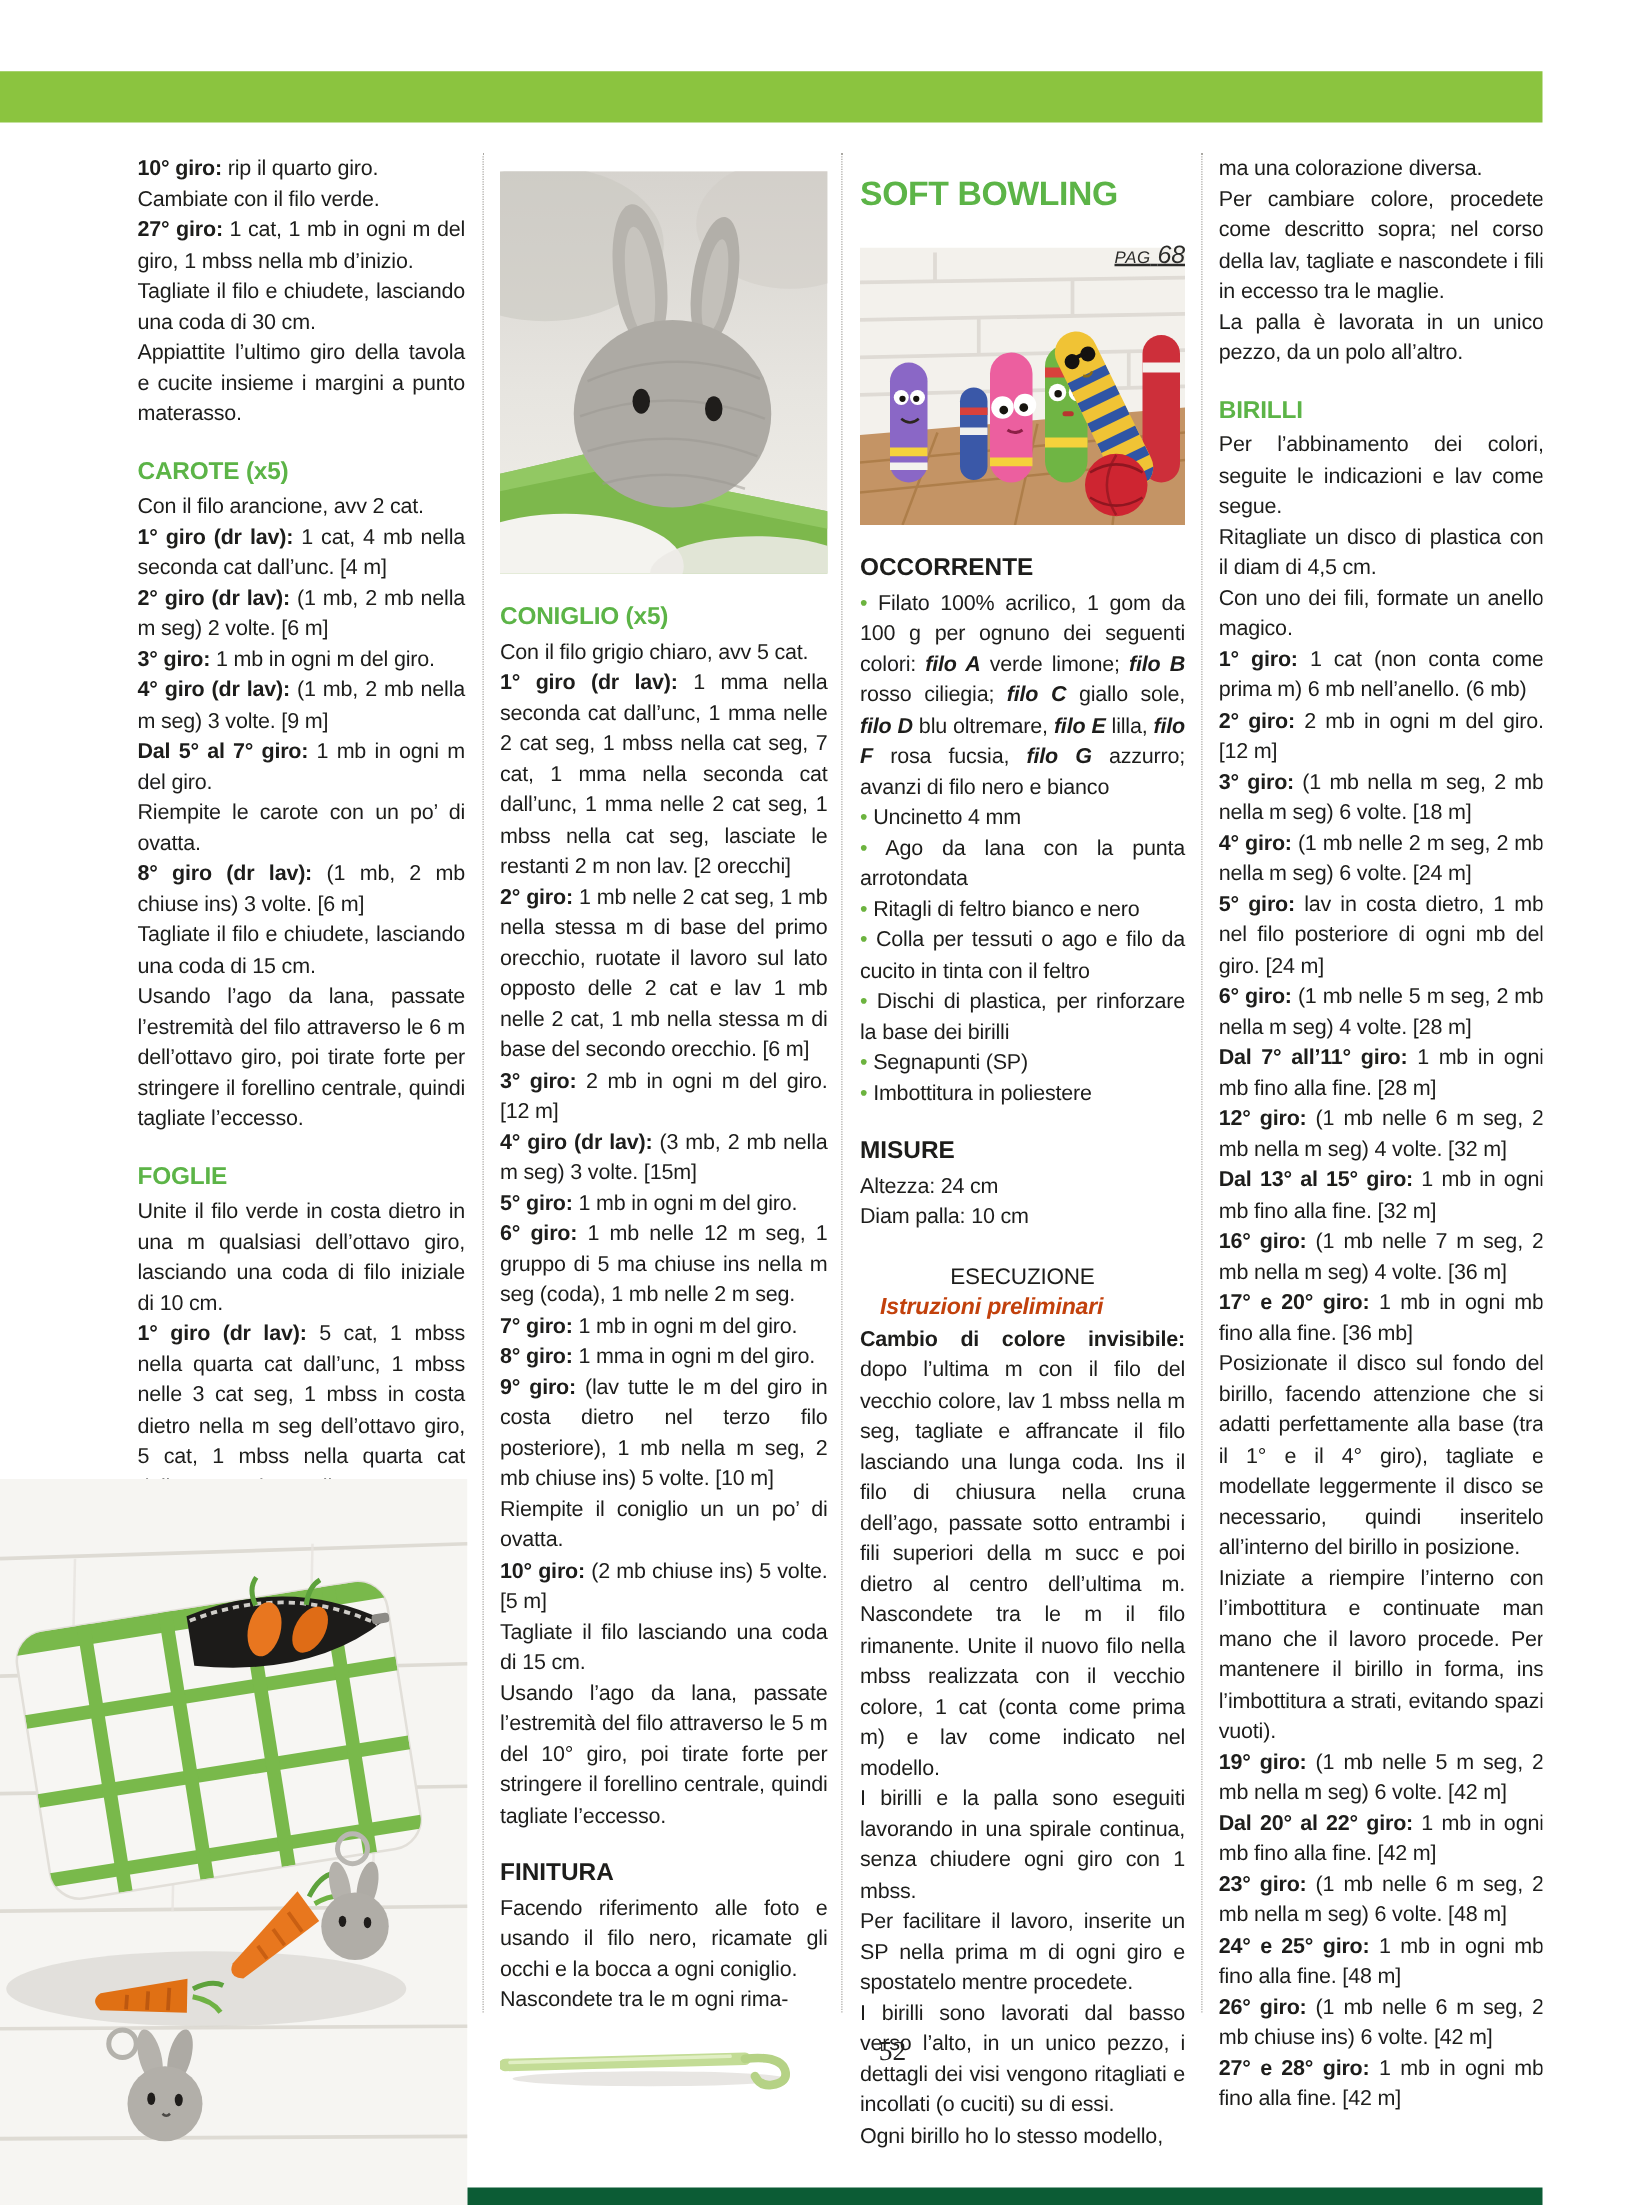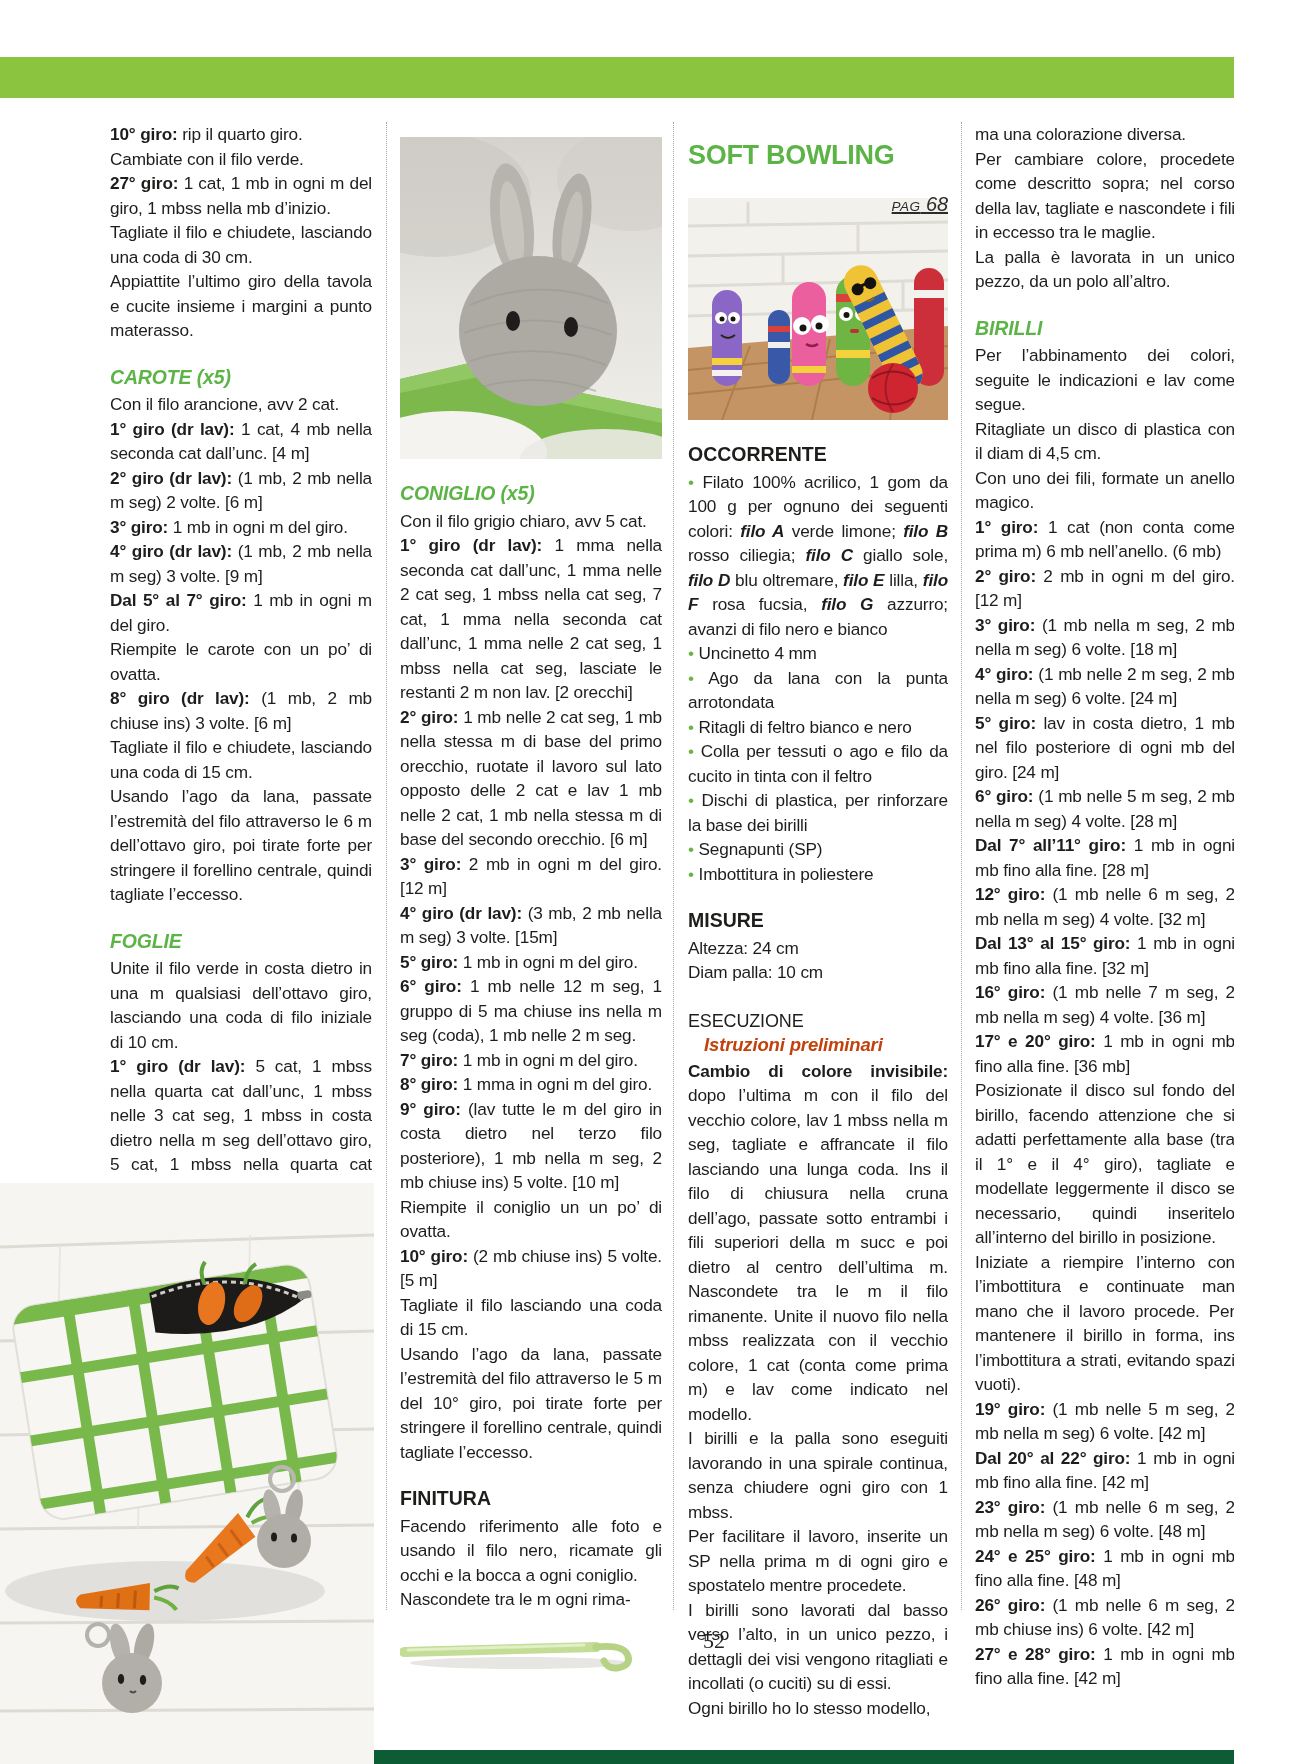--- a/index.html
+++ b/index.html
@@ -13,23 +13,23 @@
   .col{position:absolute;width:262px;font-size:17.2px;line-height:24.5px;letter-spacing:-0.15px;
        text-align:justify;}
   #col1{left:110px;top:122px;}
   #col2{left:400px;top:137px;}
   #col3{left:688px;top:140px;width:260px;}
   #col4{left:975px;top:122px;width:260px;}
 
   .col p{margin:0;}
   .b{font-weight:bold;}
   .bi{font-weight:bold;font-style:italic;}
-  .h-green{color:#5cb447;font-weight:bold;font-style:italic;font-size:19.5px;margin:22px 0 3px;text-align:left;}
+  .h-green{color:#5cb447;font-weight:bold;font-size:19.5px;margin:22px 0 3px;text-align:left;}
   .h-black{font-weight:bold;font-size:19.5px;margin:22px 0 3px;text-align:left;letter-spacing:0;}
-  .h-plain{font-size:18px;margin:24px 0 0;text-align:left;}
+  .h-plain{font-size:18px;margin:24px 0 0;text-align:center;}
   .h-green-sub{color:#c2410c;font-weight:bold;font-style:italic;font-size:18.5px;margin:0 16px 1px;text-align:left;}
   .bullet .dot{color:#6cb33f;}
   .figure{display:block;}
   .figure svg{display:block;}
 
   .sb-head{position:relative;height:58px;text-align:left;}
   .sb-title{color:#5cb447;font-weight:bold;font-size:27px;letter-spacing:-0.3px;line-height:30px;}
   .pag-ref{position:absolute;right:0;top:20px;font-style:italic;text-decoration:underline;font-size:20px;color:#2b2b29;margin-top:32px;}
   .pag-ref .small{font-size:13.5px;letter-spacing:0.5px;}
 

